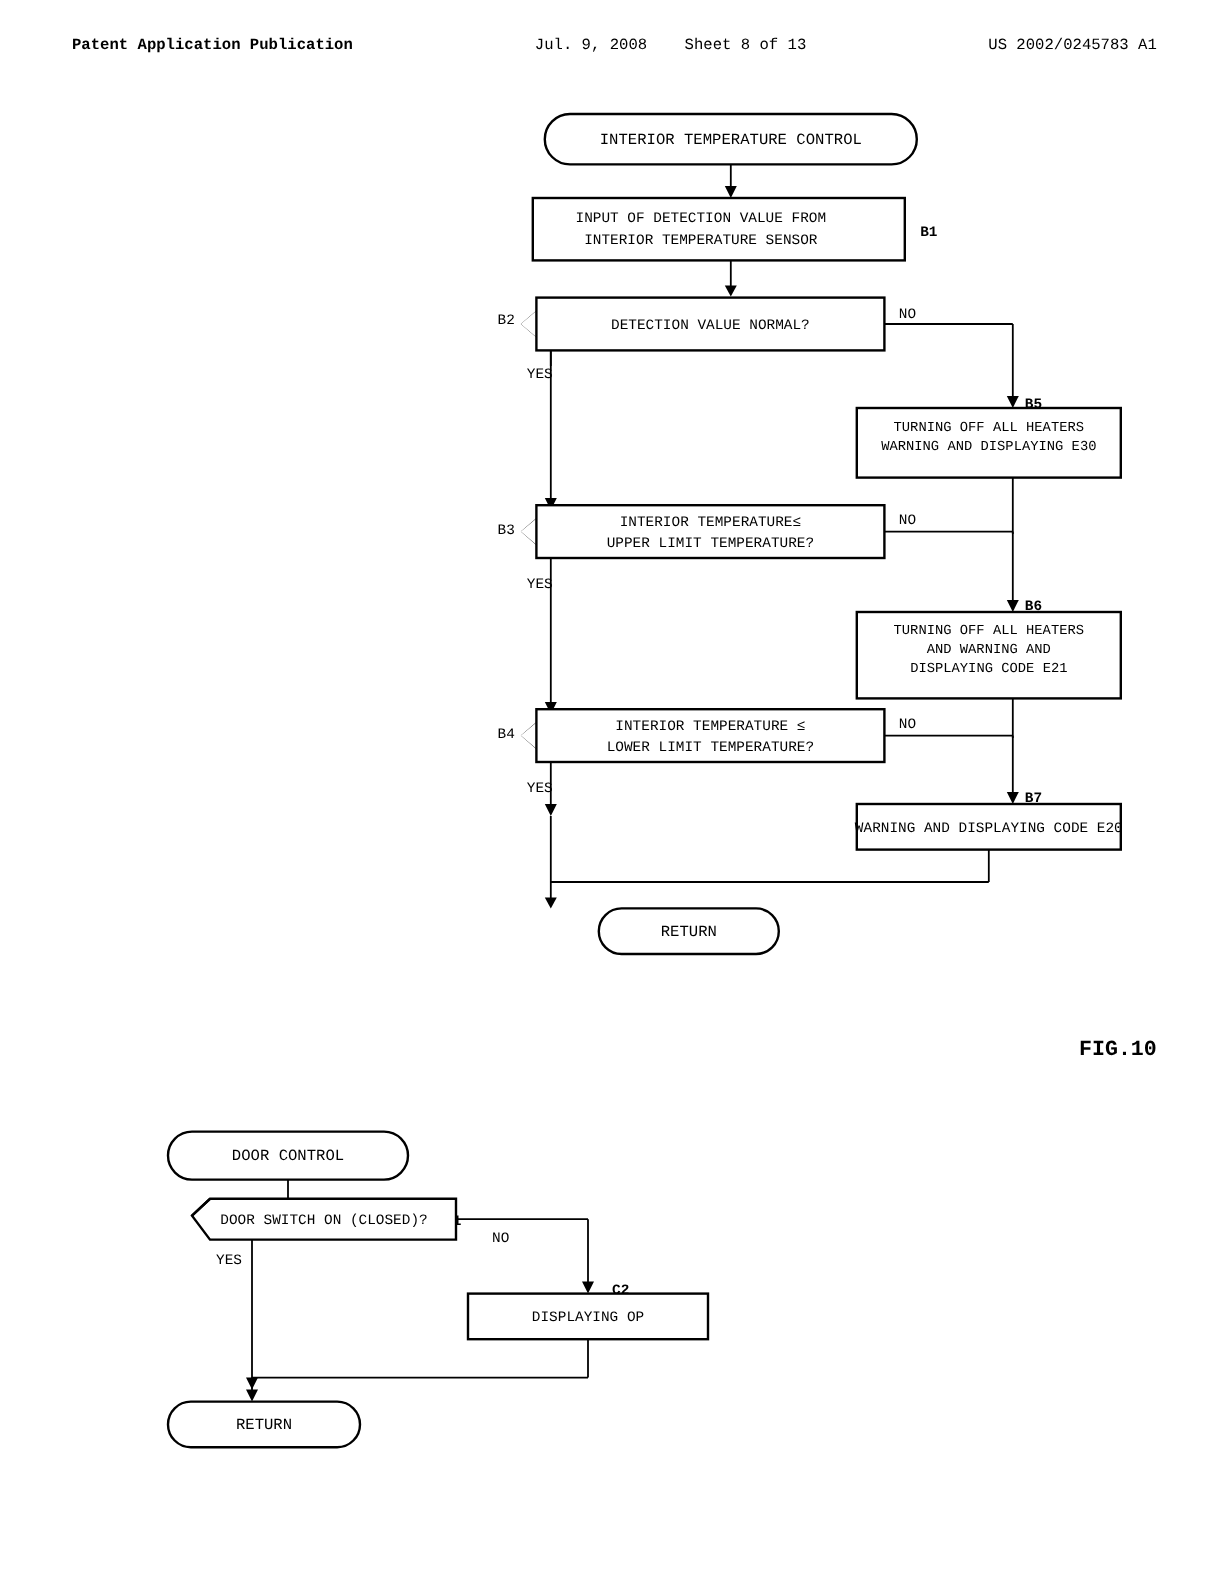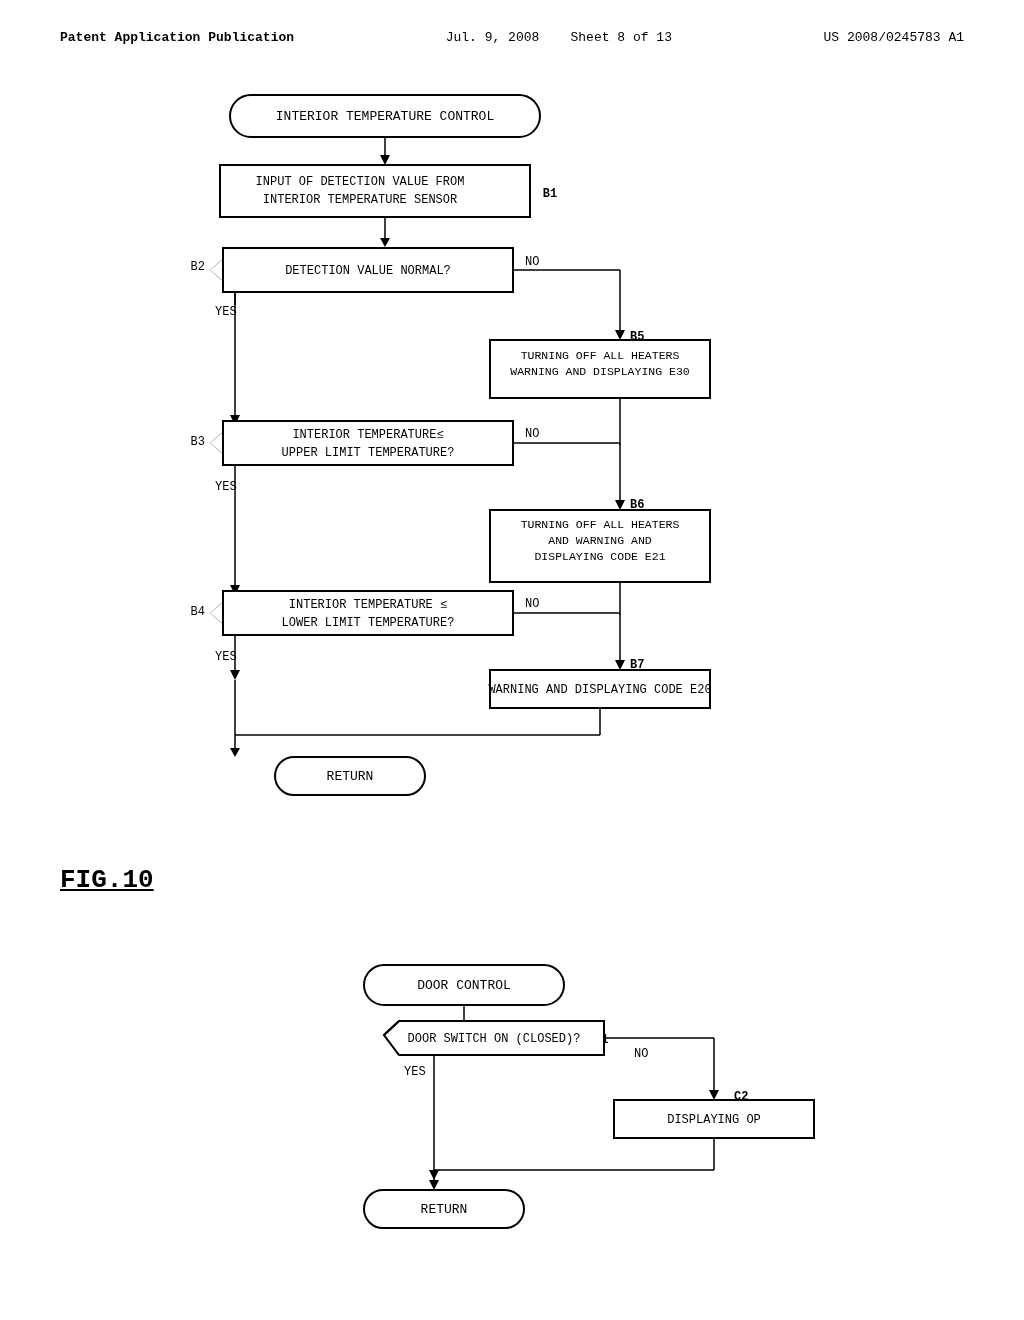--- a/index.html
+++ b/index.html
@@ -26,45 +26,45 @@
       align-items: center;
       margin-bottom: 40px;
       font-size: 13px;
     }
     .header-left { font-weight: bold; }
     .header-center { }
     .header-right { }
 
     .fig-title {
       text-align: center;
-      font-size: 26px;
+      font-size: 18px;
       font-weight: bold;
-      margin: 20px 0 40px 0;
+      margin: 20px 0 28px 0;
     }
 
     
     .fc-svg {
       display: block;
     }
   </style>
 </head>
 <body>
 <div class="page">
 
   <div class="header">
     <div class="header-left">Patent Application Publication</div>
     <div class="header-center">
       <span>Jul. 9, 2008</span>
       &nbsp;&nbsp;
       <span>Sheet 8 of 13</span>
     </div>
-    <div class="header-right">US 2008/0245783 A1</div>
+    <div class="header-right">US 2002/0245783 A1</div>
   </div>
 
-  <div style="display:flex; flex-direction:column; align-items:flex-start; margin-bottom: 10px; text-decoration: underline;">
+  <div style="display:flex; flex-direction:column; align-items:flex-end; margin-bottom: 10px;">
 
     <svg width="680" height="760" class="fc-svg">
 
       <rect x="170" y="10" width="310" height="42" rx="21" ry="21" fill="white" stroke="black" stroke-width="2"></rect>
       <text x="325" y="35" text-anchor="middle" font-family="Courier New, monospace" font-size="13" font-weight="normal">INTERIOR TEMPERATURE CONTROL</text>
 
       <line x1="325" y1="52" x2="325" y2="75" stroke="black" stroke-width="1.5"></line>
       <polygon points="320,70 330,70 325,80" fill="black"></polygon>
 
       <rect x="160" y="80" width="310" height="52" fill="white" stroke="black" stroke-width="2"></rect>
@@ -153,21 +153,21 @@
 
       <line x1="560" y1="497" x2="560" y2="530" stroke="black" stroke-width="1.5"></line>
 
       <rect x="215" y="672" width="150" height="38" rx="19" ry="19" fill="white" stroke="black" stroke-width="2"></rect>
       <text x="290" y="695" text-anchor="middle" font-family="Courier New, monospace" font-size="13">RETURN</text>
     </svg>
 
     <div class="fig-title">FIG.10</div>
   </div>
 
-  <div style="display:flex; flex-direction:column; align-items:flex-end; margin-top: 20px;">
+  <div style="display:flex; flex-direction:column; align-items:flex-start; margin-top: 20px;">
 
     <svg width="680" height="360" class="fc-svg">
 
       <rect x="80" y="10" width="200" height="40" rx="20" ry="20" fill="white" stroke="black" stroke-width="2"></rect>
       <text x="180" y="34" text-anchor="middle" font-family="Courier New, monospace" font-size="13">DOOR CONTROL</text>
 
       <line x1="180" y1="50" x2="180" y2="75" stroke="black" stroke-width="1.5"></line>
       <polygon points="175,70 185,70 180,80" fill="black"></polygon>
 
       <text x="310" y="88" text-anchor="start" font-family="Courier New, monospace" font-size="12" font-weight="bold">C1</text>

